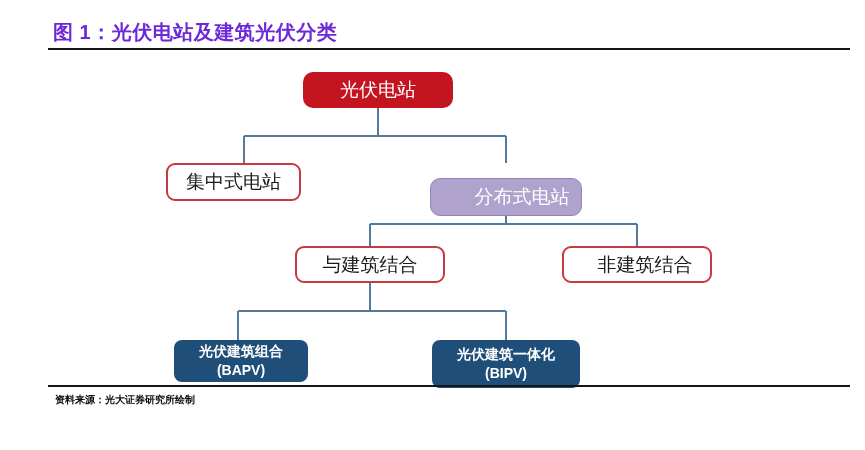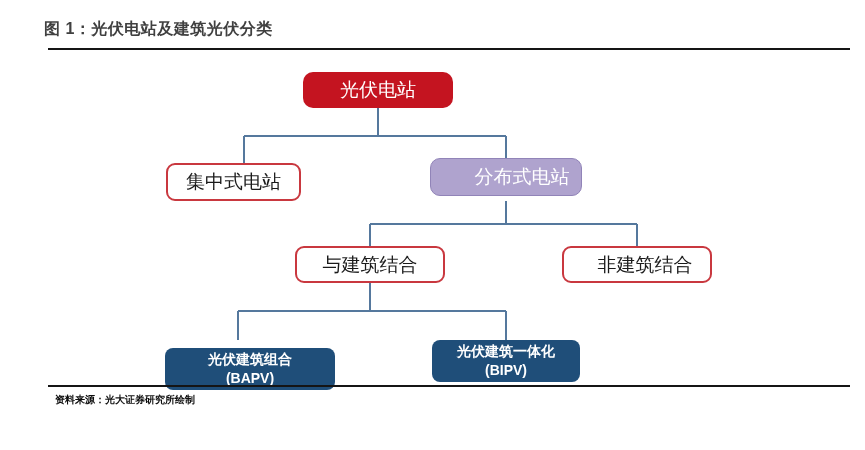--- a/index.html
+++ b/index.html
@@ -6,25 +6,25 @@
   .page {
     position: relative;
     width: 865px;
     height: 450px;
     background: #ffffff;
     font-family: "Liberation Sans", sans-serif;
     overflow: hidden;
   }
   .figure-title {
     position: absolute;
-    left: 44px;
+    left: 53px;
     top: 19px;
-    font-size: 16px;
+    font-size: 20px;
     font-weight: bold;
-    color: #404040;
+    color: #6d28d9;
     letter-spacing: 0.5px;
     white-space: nowrap;
   }
   .title-rule {
     position: absolute;
     left: 48px;
     top: 48px;
     width: 802px;
     height: 2px;
     background: #151515;
@@ -73,39 +73,39 @@
     background: var(--root-fill, #c41420);
     color: #ffffff;
     border-radius: 10px;
   }
   .node-outline {
     background: #ffffff;
     border: 2px solid var(--outline-border, #c9383f);
   }
   .node-centralized { left: 166px; top: 163px; width: 135px; height: 38px; }
   .node-distributed {
-    left: 430px; top: 158px; width: 152px; height: 38px;
+    left: 430px; top: 178px; width: 152px; height: 38px;
     background: var(--distributed-fill, #afa3ce);
     border: 1.5px solid var(--distributed-border, #9184b8);
     color: #ffffff;
     border-radius: 10px;
     padding-left: 32px;
   }
   .node-with-building { left: 295px; top: 246px; width: 150px; height: 37px; }
   .node-non-building  { left: 562px; top: 246px; width: 150px; height: 37px; padding-left: 16px; }
   .node-deep {
     background: var(--deep-blue-fill, #1f4e79);
     color: #ffffff;
     font-size: 14px;
     font-weight: bold;
     line-height: 1.35;
     border-radius: 8px;
   }
-  .node-bapv { left: 165px; top: 340px; width: 170px; height: 42px; margin-top: 8px; }
-  .node-bipv { left: 432px; top: 340px; width: 148px; height: 42px; }
+  .node-bapv { left: 174px; top: 340px; width: 134px; height: 42px; }
+  .node-bipv { left: 432px; top: 340px; width: 148px; height: 48px; }
 </style>
 </head>
 <body>
 
 <div class="page">
 
   <div class="figure-title">图 1：光伏电站及建筑光伏分类</div>
   <div class="title-rule"></div>
 
   <svg class="connector-svg" viewBox="0 0 865 450" xmlns="http://www.w3.org/2000/svg">

